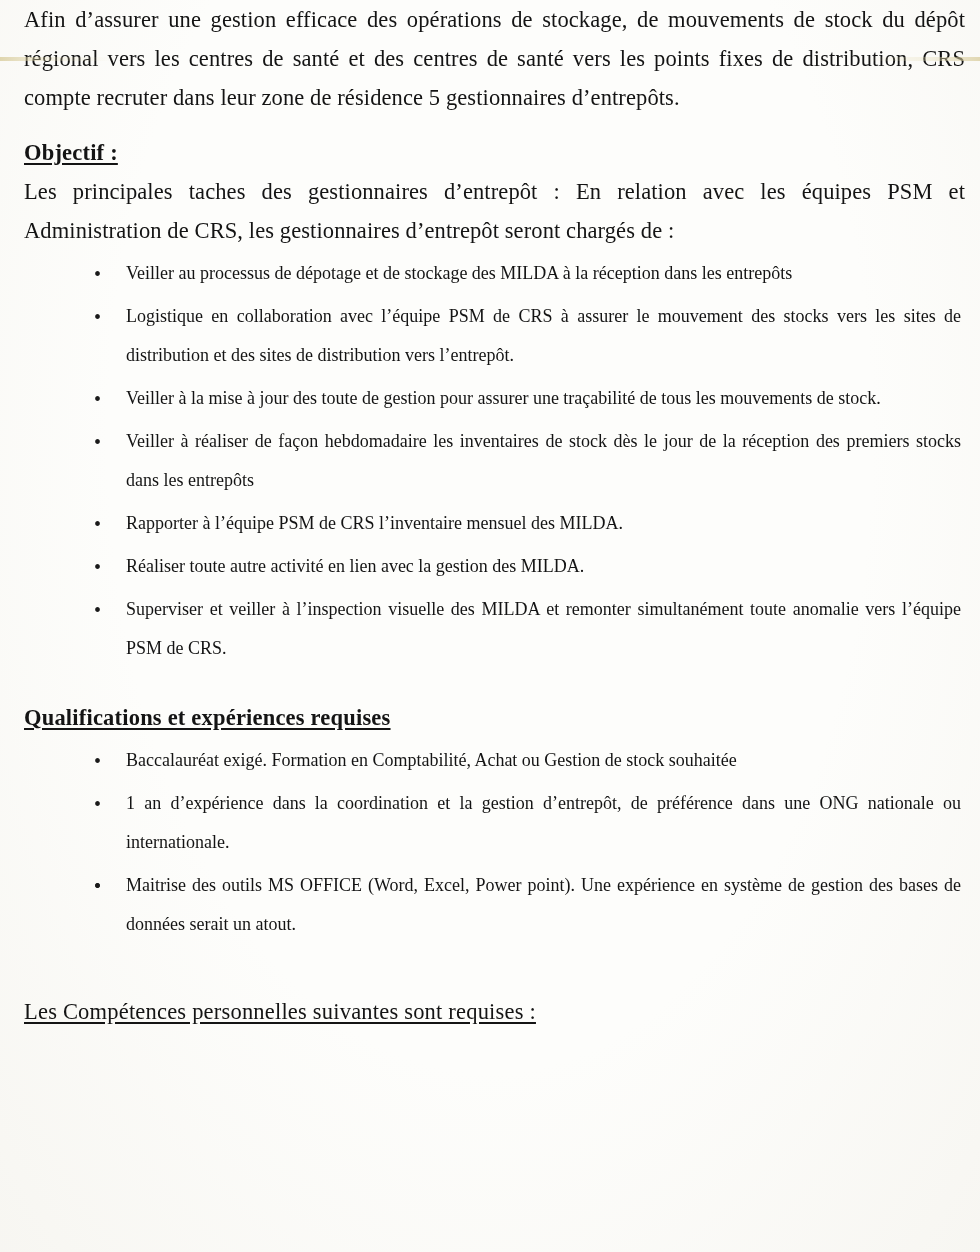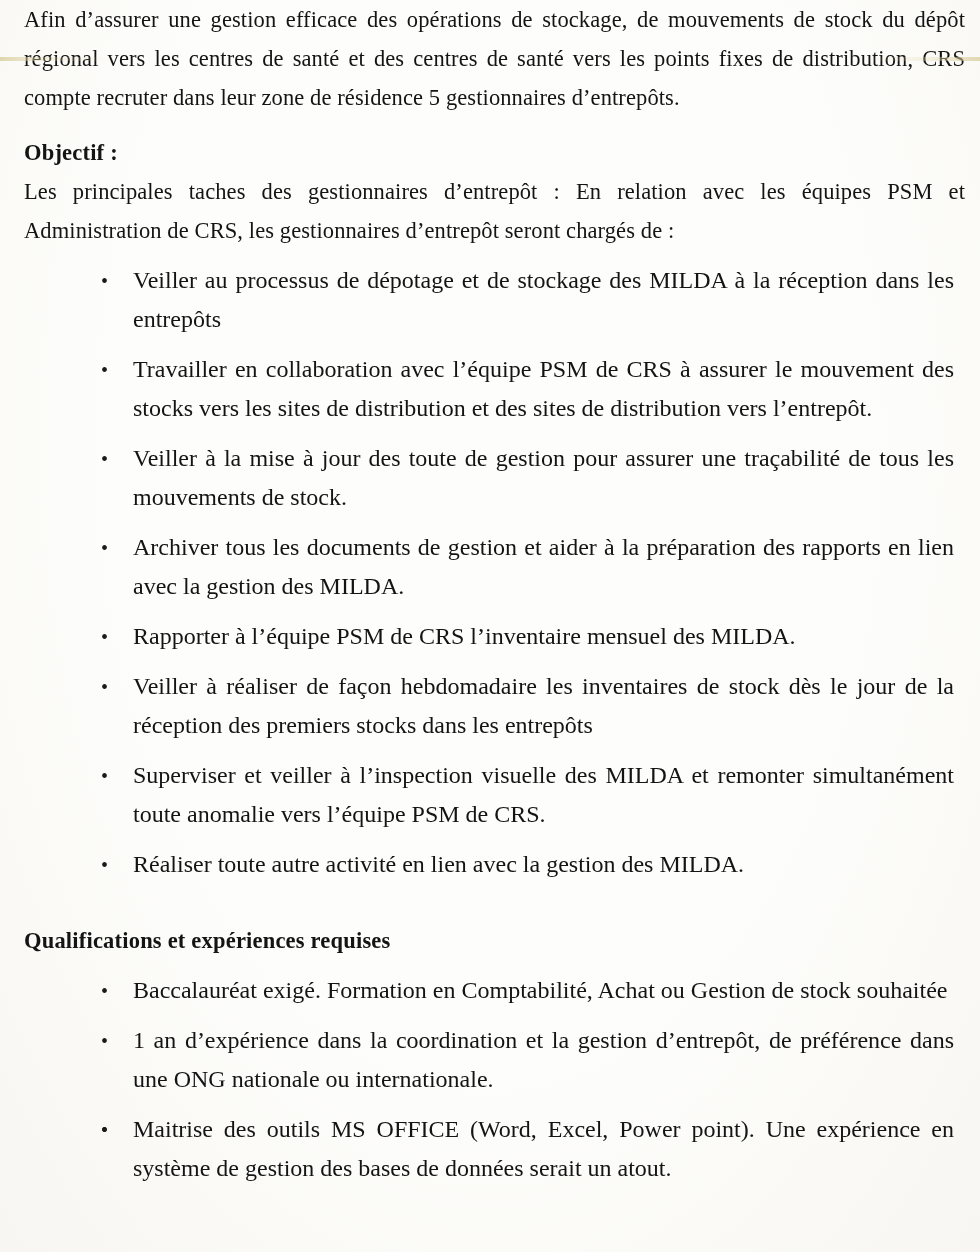--- a/index.html
+++ b/index.html
@@ -54,41 +54,42 @@
 
   .spacer-sm { height: 16px; }
   .spacer-md { height: 26px; }
   .spacer-lg { height: 44px; }
 
   h2.heading {
     margin: 0;
     font-size: 22.5px;
     line-height: 39px;
     font-weight: bold;
+    text-decoration: underline;
     text-underline-offset: 3px;
     letter-spacing: 0.2px;
   }
 
   .run-in-heading {
     text-underline-offset: 3px;
   }
 
   ul.bullets {
     margin: 0;
     padding: 0;
     list-style: none;
   }
 
   ul.bullets > li {
     position: relative;
     padding-left: 98px;
     text-align: justify;
-    font-size: 24px;
+    font-size: 18px;
     line-height: 39px;
-    margin: 11px;
+    margin: 4px;
   }
 
   ul.bullets > li .glyph {
     position: absolute;
     left: 66px;
     top: 0;
     line-height: 39px;
     font-size: 22.5px;
     color: #1a1a1a;
   }
@@ -127,45 +128,41 @@
 
     <p class="para"><span class="run-in-heading">Les principales taches des gestionnaires d’entrepôt :</span><span> En relation avec les équipes PSM et Administration de CRS, les gestionnaires d’entrepôt seront chargés de :</span></p>
 
     <ul class="bullets round">
       <li>
         <span class="glyph"></span>
         <span>Veiller au processus de dépotage et de stockage des MILDA à la réception dans les entrepôts</span>
       </li>
       <li>
         <span class="glyph"></span>
-        <span>Travailler en collaboration avec l’équipe PSM de CRS à assurer le mouvement des stocks vers les sites de distribution et des sites de distribution vers l’entrepôt.</span>
+        <span>Logistique en collaboration avec l’équipe PSM de CRS à assurer le mouvement des stocks vers les sites de distribution et des sites de distribution vers l’entrepôt.</span>
       </li>
       <li>
         <span class="glyph"></span>
         <span>Veiller à la mise à jour des toute de gestion pour assurer une traçabilité de tous les mouvements de stock.</span>
       </li>
       <li>
         <span class="glyph"></span>
-        <span>Archiver tous les documents de gestion et aider à la préparation des rapports en lien avec la gestion des MILDA.</span>
+        <span>Veiller à réaliser de façon hebdomadaire les inventaires de stock dès le jour de la réception des premiers stocks dans les entrepôts</span>
       </li>
       <li>
         <span class="glyph"></span>
         <span> Rapporter à l’équipe PSM de CRS l’inventaire mensuel des MILDA.</span>
       </li>
       <li>
         <span class="glyph"></span>
-        <span>Veiller à réaliser de façon hebdomadaire les inventaires de stock dès le jour de la réception des premiers stocks dans les entrepôts</span>
+        <span>Réaliser toute autre activité en lien avec la gestion des MILDA.</span>
       </li>
       <li>
         <span class="glyph"></span>
         <span>Superviser et veiller à l’inspection visuelle des MILDA et remonter simultanément toute anomalie vers l’équipe PSM de CRS.</span>
-      </li>
-      <li>
-        <span class="glyph"></span>
-        <span>Réaliser toute autre activité en lien avec la gestion des MILDA.</span>
       </li>
     </ul>
 
     <div class="spacer-md"></div>
 
     <h2 class="heading">Qualifications et expériences requises</h2>
 
     <ul class="bullets round">
       <li>
         <span class="glyph"></span>

